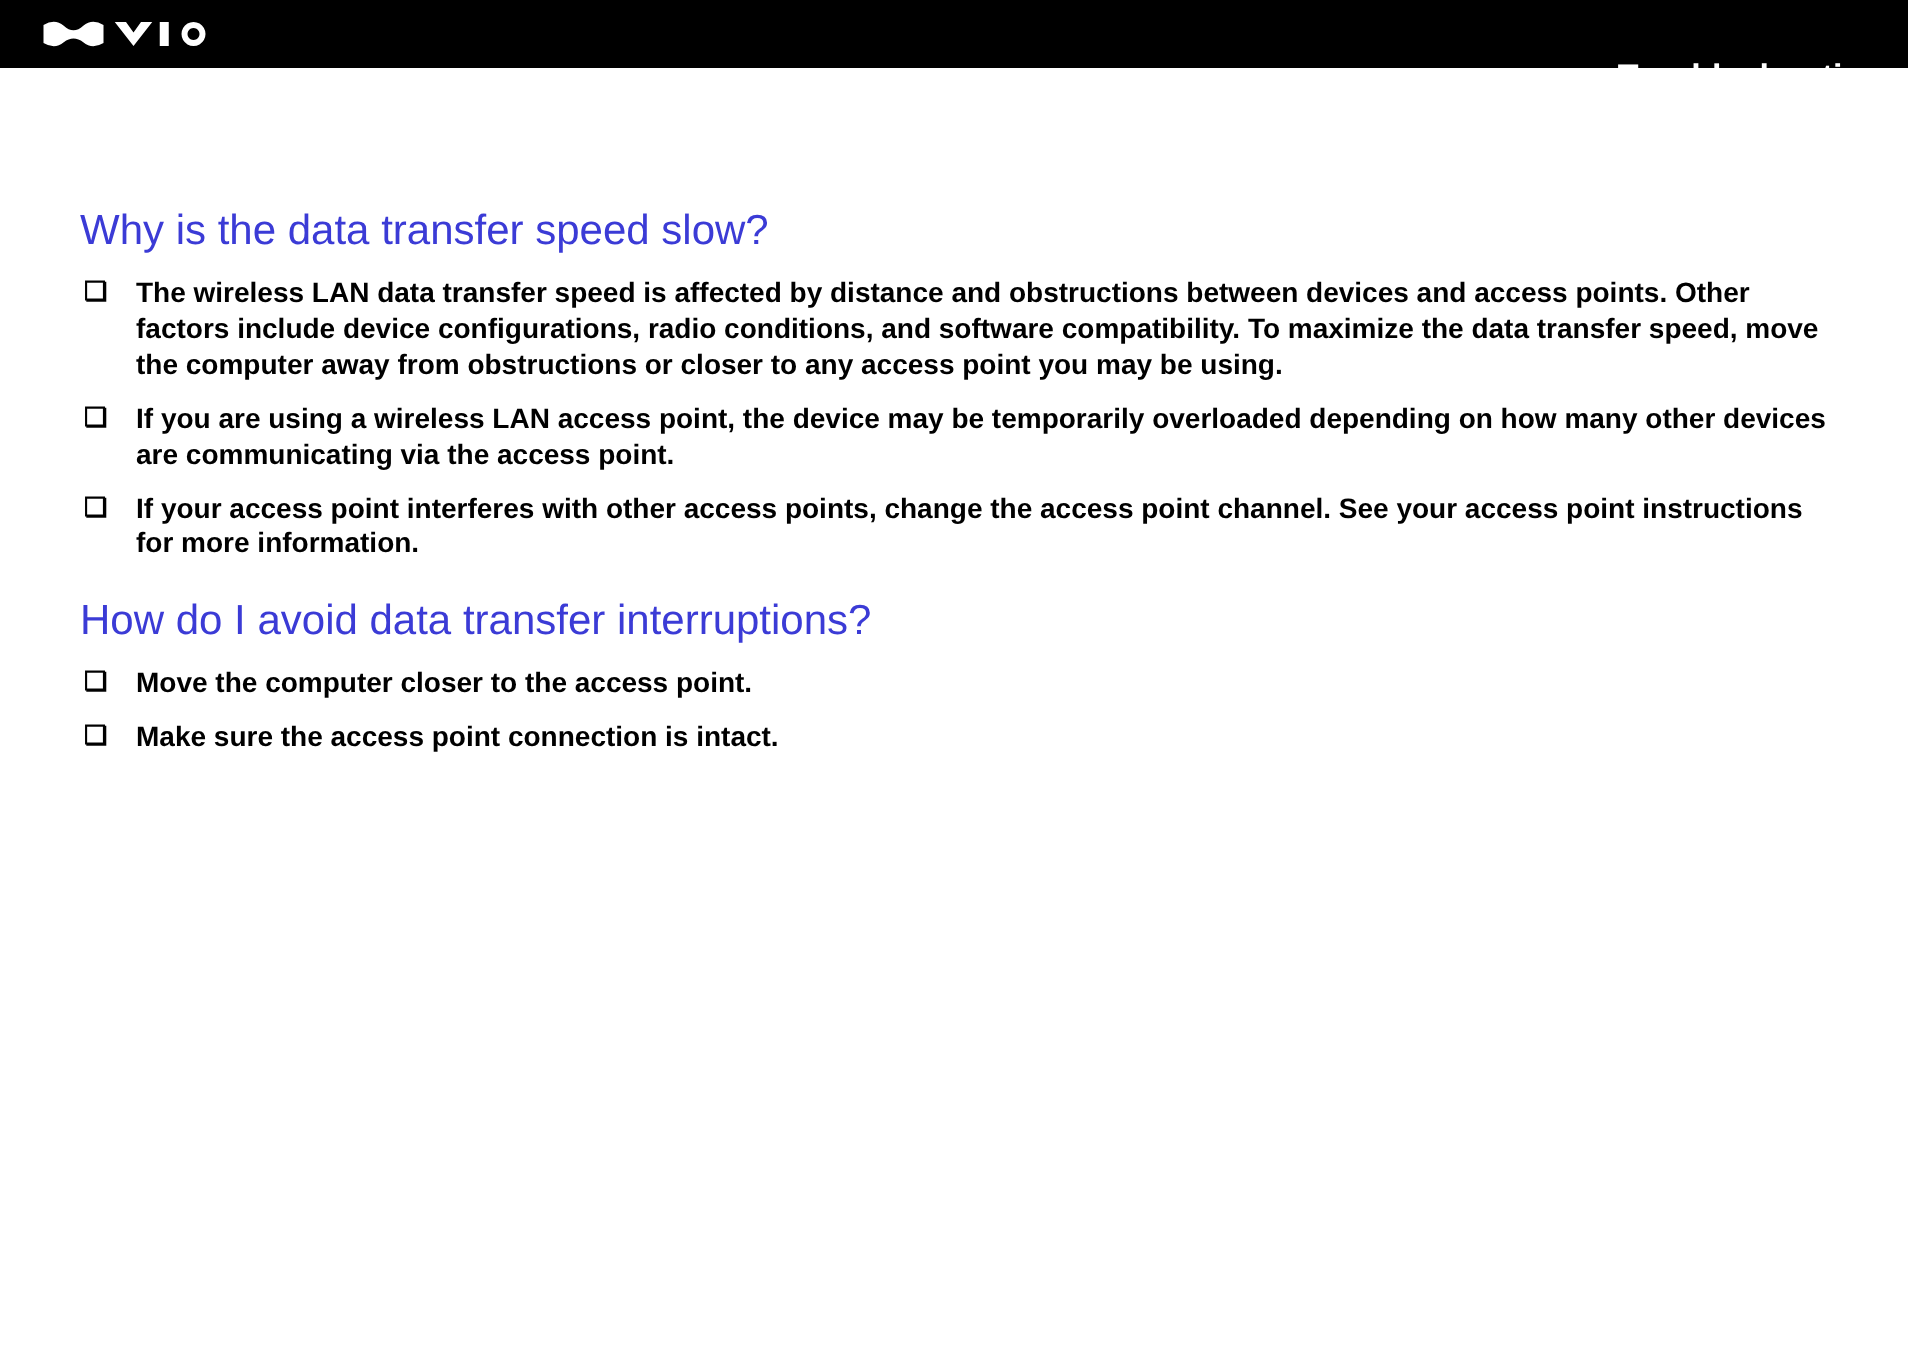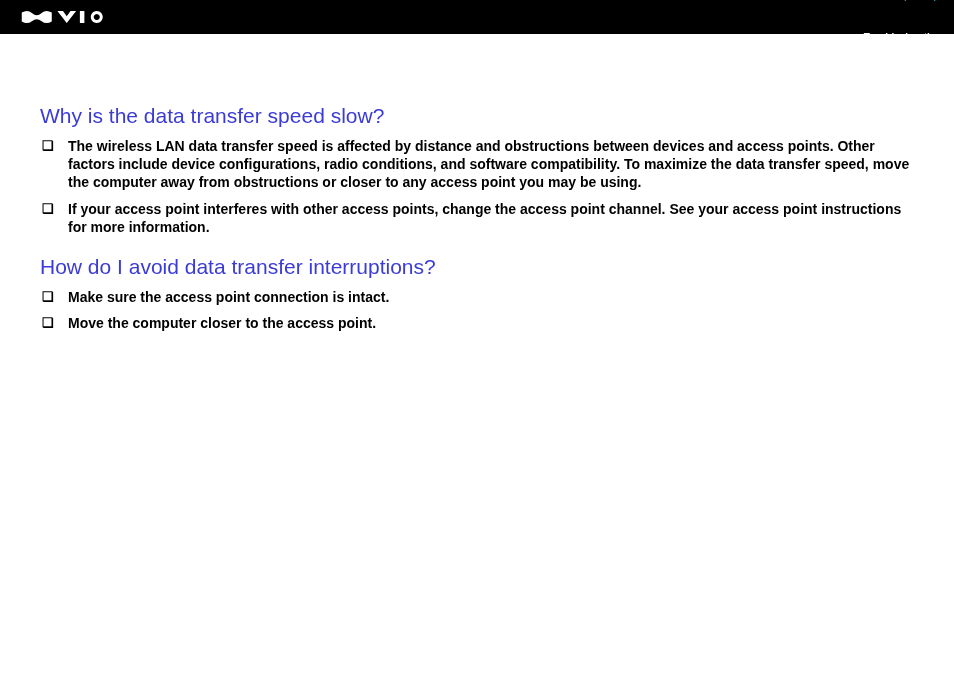--- a/index.html
+++ b/index.html
@@ -50,21 +50,21 @@
   .nav-arrow.left  { border-right: 8px solid #31b6c6; }
   .nav-arrow.right { border-left:  8px solid #31b6c6; }
   .page-number {
     font-size: 11px;
     font-weight: bold;
     font-style: italic;
     color: #fff;
     padding: 0 1px;
   }
   .section-label {
-    font-size: 10px;
+    font-size: 17px;
     font-weight: bold;
     color: #fff;
   }
   .content {
     padding: 70px 36px 0 40px;
     box-sizing: border-box;
   }
   h2.q {
     color: #3b3bd6;
     font-weight: 400;
@@ -113,22 +113,23 @@
     </div>
     <div class="section-label">Troubleshooting</div>
   </div>
 </div>
 
 <div class="content">
 
   <h2 class="q">Why is the data transfer speed slow?</h2>
   <ul class="square">
     <li>The wireless LAN data transfer speed is affected by distance and obstructions between devices and access points. Other factors include device configurations, radio conditions, and software compatibility. To maximize the data transfer speed, move the computer away from obstructions or closer to any access point you may be using.</li>
+    <li>If you are using a wireless LAN access point, the device may be temporarily overloaded depending on how many other devices are communicating via the access point.</li>
     <li>If your access point interferes with other access points, change the access point channel. See your access point instructions for more information.</li>
   </ul>
 
   <h2 class="q second">How do I avoid data transfer interruptions?</h2>
   <ul class="square">
+    <li>Move the computer closer to the access point.</li>
     <li>Make sure the access point connection is intact.</li>
-    <li>Move the computer closer to the access point.</li>
   </ul>
 
 </div>
 
 </body></html>

